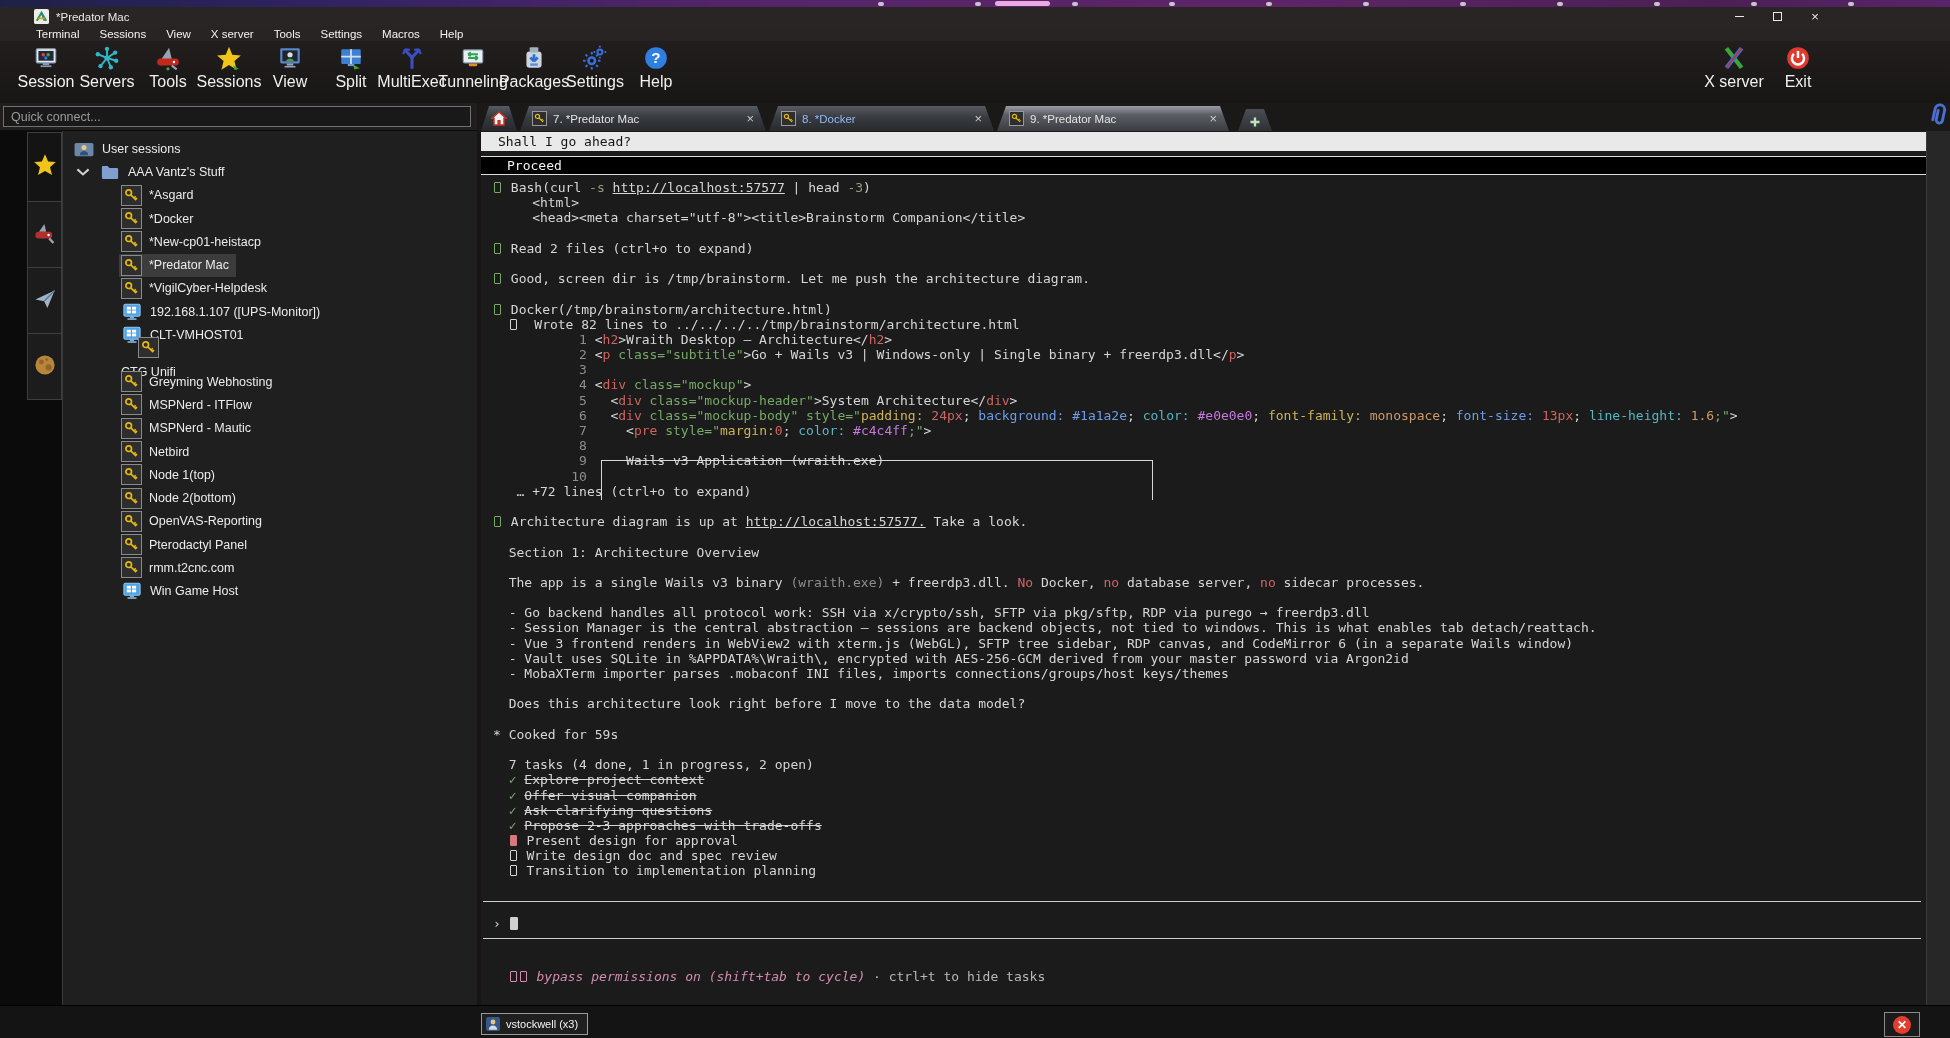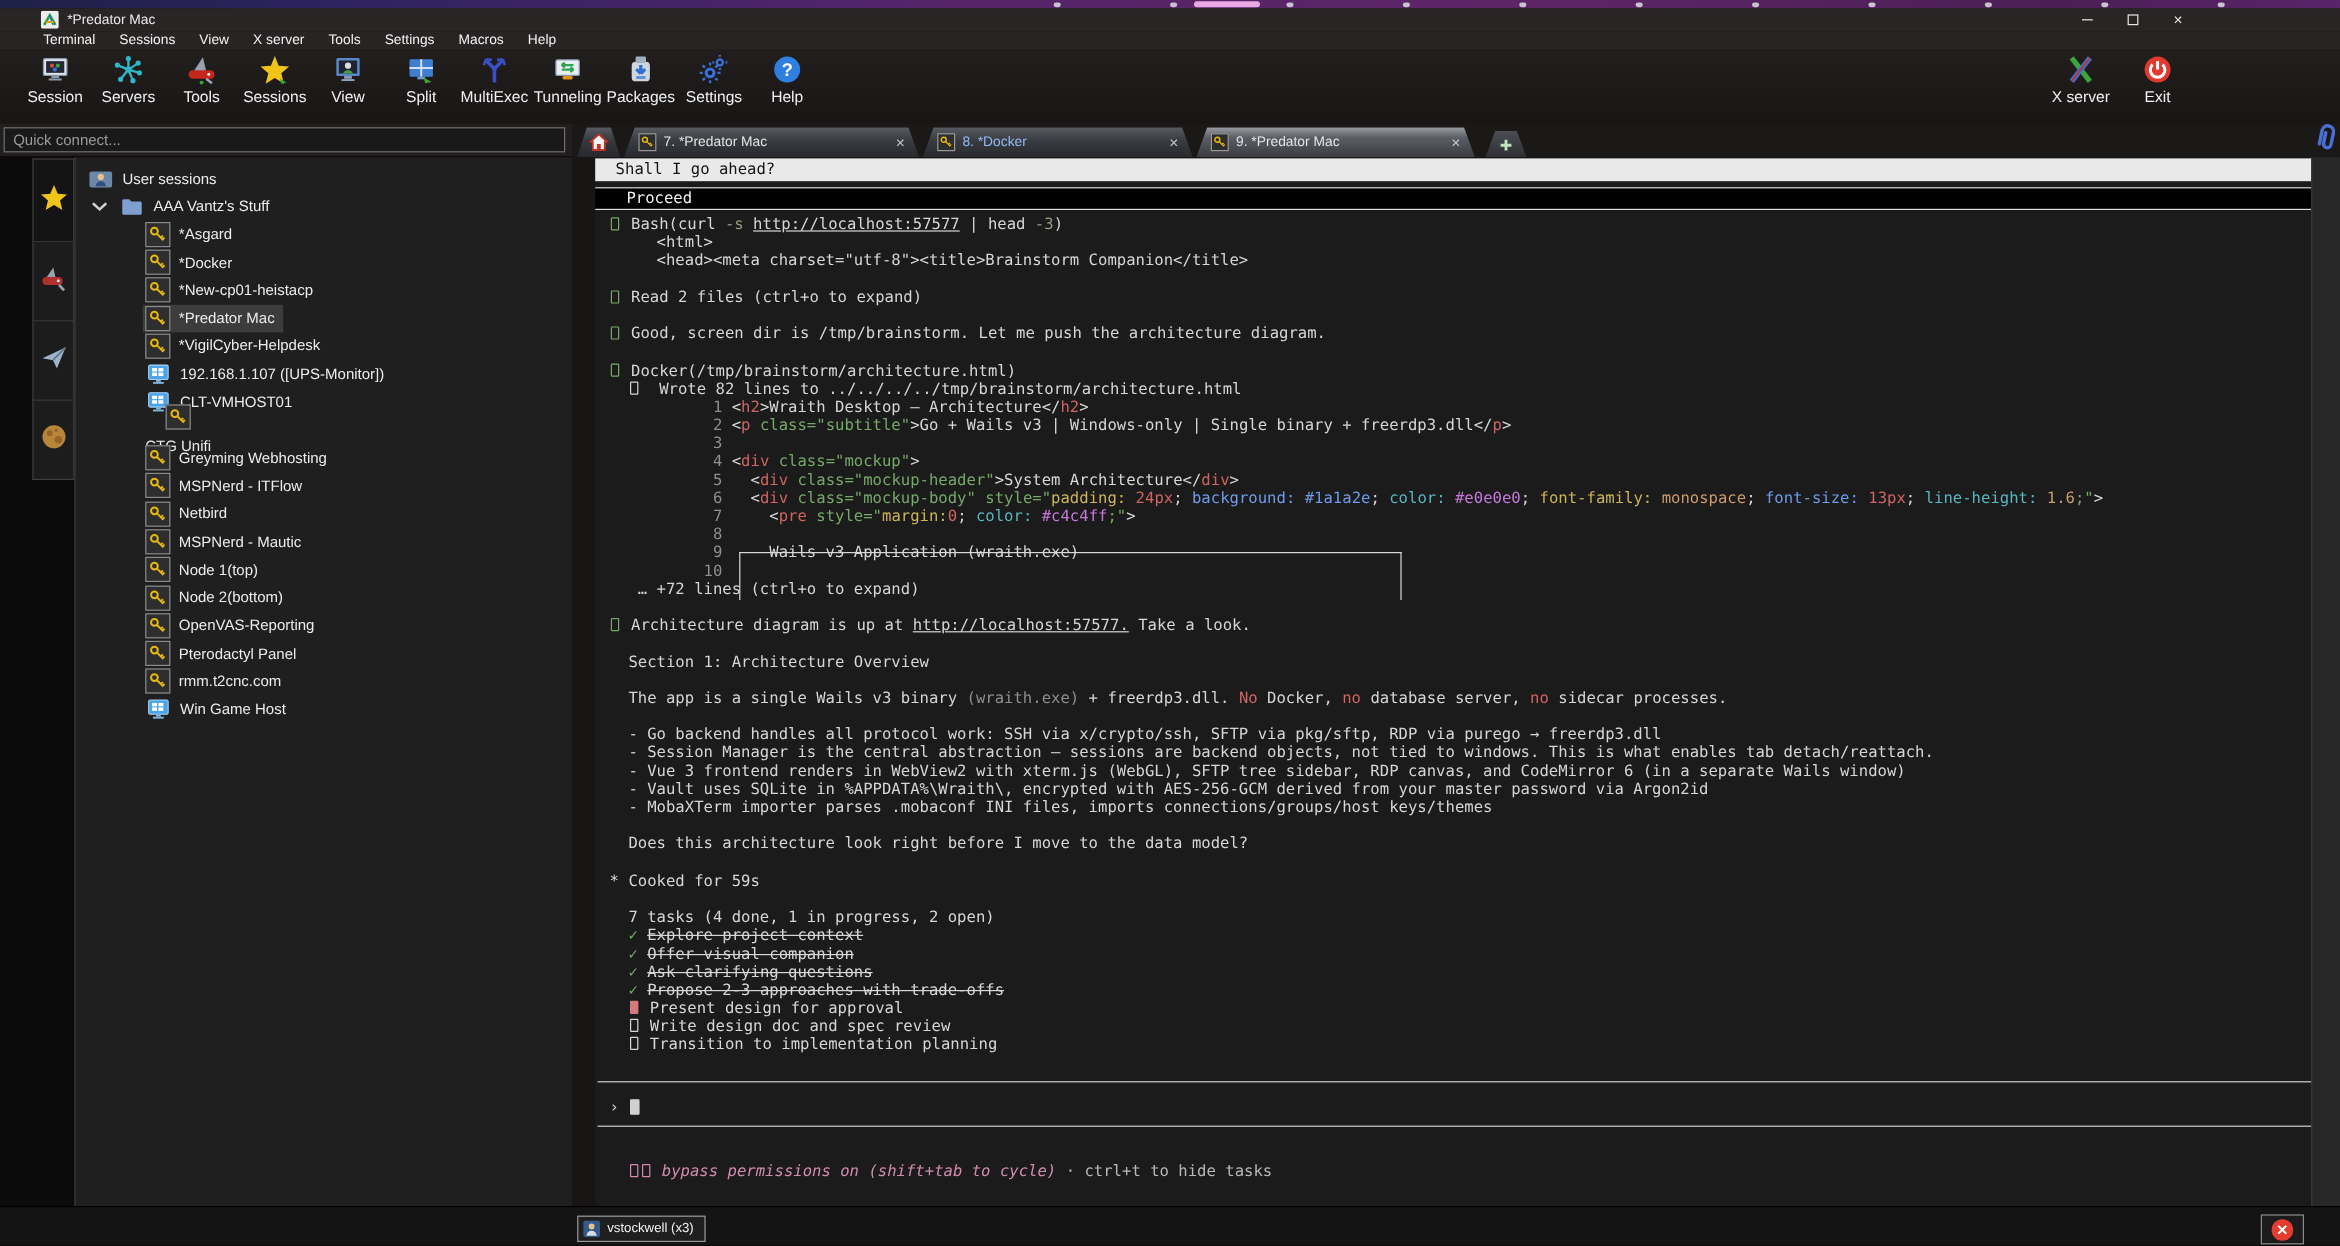--- a/index.html
+++ b/index.html
@@ -24,21 +24,21 @@
     display:flex;align-items:center;padding-left:26px;font-size:11.5px}
   .menu-item{padding:0 10px;color:#f2f2f2;cursor:default}
   
   #toolbar{position:absolute;left:0;top:41px;width:1950px;height:62px;
     background:linear-gradient(#221e1e,#181515)}
   #tbleft{position:absolute;left:22px;top:3px;display:flex;gap:13px}
   #tbright{position:absolute;right:128px;top:3px;display:flex;gap:16px}
   .tbtn{width:48px;display:flex;flex-direction:column;align-items:center;gap:2px}
   .tbtn .ticon{width:27px;height:27px;display:flex;align-items:center;justify-content:center}
   .tbtn .ticon svg{width:26px;height:26px}
-  .tbtn .tlabel{font-size:13px;color:#f0f0f0;white-space:nowrap}
+  .tbtn .tlabel{font-size:16px;color:#f0f0f0;white-space:nowrap}
   
   #qcrow{position:absolute;left:0;top:103px;width:477px;height:28px;background:#221e1e;border-bottom:1px solid #0c0c0c}
   #qcinput{position:absolute;left:3px;top:3px;width:468px;height:21px;background:#191919;
     border:1px solid #707070;color:#c0c0c0;font-size:12.5px;padding:0 7px;font-family:"Liberation Sans",sans-serif}
   #qcinput::placeholder{color:#9a9a9a}
   #tabrow{position:absolute;left:477px;top:103px;width:1473px;height:28px;background:#1b1818}
   #tabs{position:absolute;left:4px;bottom:0;display:flex;align-items:flex-end;gap:3px}
   .tab{height:25px;display:flex;align-items:center;gap:6px;padding:0 12px 0 12px;
     clip-path:polygon(9px 0,calc(100% - 9px) 0,100% 100%,0 100%);
     background:linear-gradient(#585c62,#383b40 45%,#282a2e);font-size:11.5px;color:#e4e4e4;white-space:nowrap}
@@ -64,21 +64,21 @@
     font-size:12.5px;padding-top:6px}
   .trow{height:23.3px;display:flex;align-items:center;position:relative;color:#ececec}
   .trow .ticonbox{position:absolute;display:flex;align-items:center;justify-content:center}
   .keyicon{width:21px;height:21px;background:#2e2e2e;border:1px solid #8a8a8a;display:flex;align-items:center;justify-content:center}
   .keyicon svg{width:15px;height:15px}
   .monicon{width:22px;height:22px;display:flex;align-items:center;justify-content:center}
   .monicon svg{width:20px;height:20px}
   .rowinner{display:inline-flex;align-items:center;gap:7px;padding:1px 7px 1px 2px}
   .rowinner.sel{background:#3c3c3c}
   
-  #terminal{position:absolute;left:496px;top:131px;width:1449px;height:874px;background:#1b1b1b;
+  #terminal{position:absolute;left:481px;top:131px;width:1449px;height:874px;background:#1b1b1b;
     font-family:"DejaVu Sans Mono",monospace}
   #whiteband{margin-top:1px;height:19px;background:#e9e9e9;color:#141414;display:flex;align-items:center;
     padding-left:17px;font-size:13px}
   #proceedband{margin-top:5px;height:19px;background:#000;border-top:1px solid #dcdcdc;border-bottom:1px solid #dcdcdc;
     color:#f2f2f2;display:flex;align-items:center;padding-left:26px;font-size:13px}
   #tlines{position:relative;margin-top:5px;padding-left:12px;font-size:13px;line-height:15.2px;color:#d6d6d6}
   .tline{height:15.2px;white-space:pre}
   .g{display:inline-block;width:7px;height:11px;border:1px solid currentColor;border-radius:1px;
      margin:0 2px -1px 1px}
   .gf{background:currentColor}
@@ -546,32 +546,32 @@
           </span>
         </div>
         <div class="trow">
           <span class="rowinner" style="margin-left: 56px;">
             <span class="keyicon">
               <svg viewBox="0 0 16 16">
                 <circle cx="5" cy="5" r="3" fill="none" stroke="#e8b80e" stroke-width="1.8"></circle>
                 <path d="M7.3 7.3 L13 13 M10.6 10.6 l2-1.6 M12.2 12.2 l1.8-1.5" stroke="#e8b80e" stroke-width="1.7" fill="none"></path>
               </svg>
             </span>
+            <span>MSPNerd - Mautic</span>
+          </span>
+        </div>
+        <div class="trow">
+          <span class="rowinner" style="margin-left: 56px;">
+            <span class="keyicon">
+              <svg viewBox="0 0 16 16">
+                <circle cx="5" cy="5" r="3" fill="none" stroke="#e8b80e" stroke-width="1.8"></circle>
+                <path d="M7.3 7.3 L13 13 M10.6 10.6 l2-1.6 M12.2 12.2 l1.8-1.5" stroke="#e8b80e" stroke-width="1.7" fill="none"></path>
+              </svg>
+            </span>
             <span>Netbird</span>
-          </span>
-        </div>
-        <div class="trow">
-          <span class="rowinner" style="margin-left: 56px;">
-            <span class="keyicon">
-              <svg viewBox="0 0 16 16">
-                <circle cx="5" cy="5" r="3" fill="none" stroke="#e8b80e" stroke-width="1.8"></circle>
-                <path d="M7.3 7.3 L13 13 M10.6 10.6 l2-1.6 M12.2 12.2 l1.8-1.5" stroke="#e8b80e" stroke-width="1.7" fill="none"></path>
-              </svg>
-            </span>
-            <span>MSPNerd - Mautic</span>
           </span>
         </div>
         <div class="trow">
           <span class="rowinner" style="margin-left: 56px;">
             <span class="keyicon">
               <svg viewBox="0 0 16 16">
                 <circle cx="5" cy="5" r="3" fill="none" stroke="#e8b80e" stroke-width="1.8"></circle>
                 <path d="M7.3 7.3 L13 13 M10.6 10.6 l2-1.6 M12.2 12.2 l1.8-1.5" stroke="#e8b80e" stroke-width="1.7" fill="none"></path>
               </svg>
             </span>

